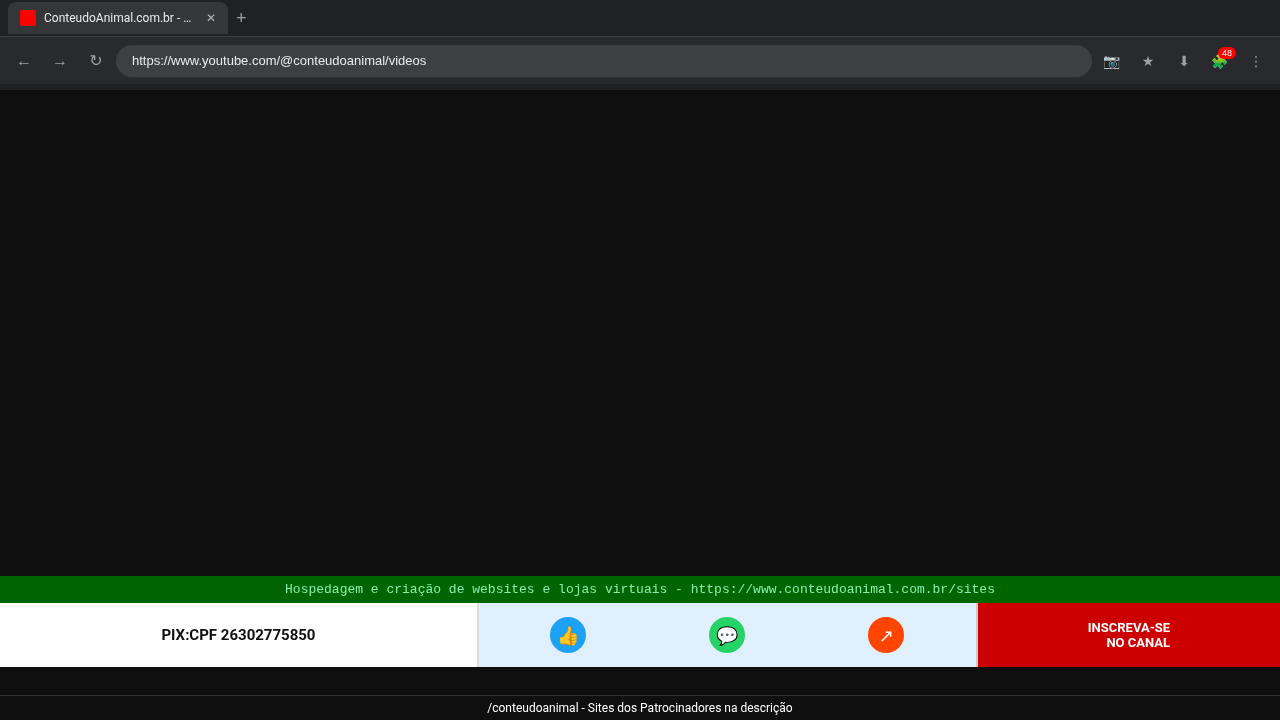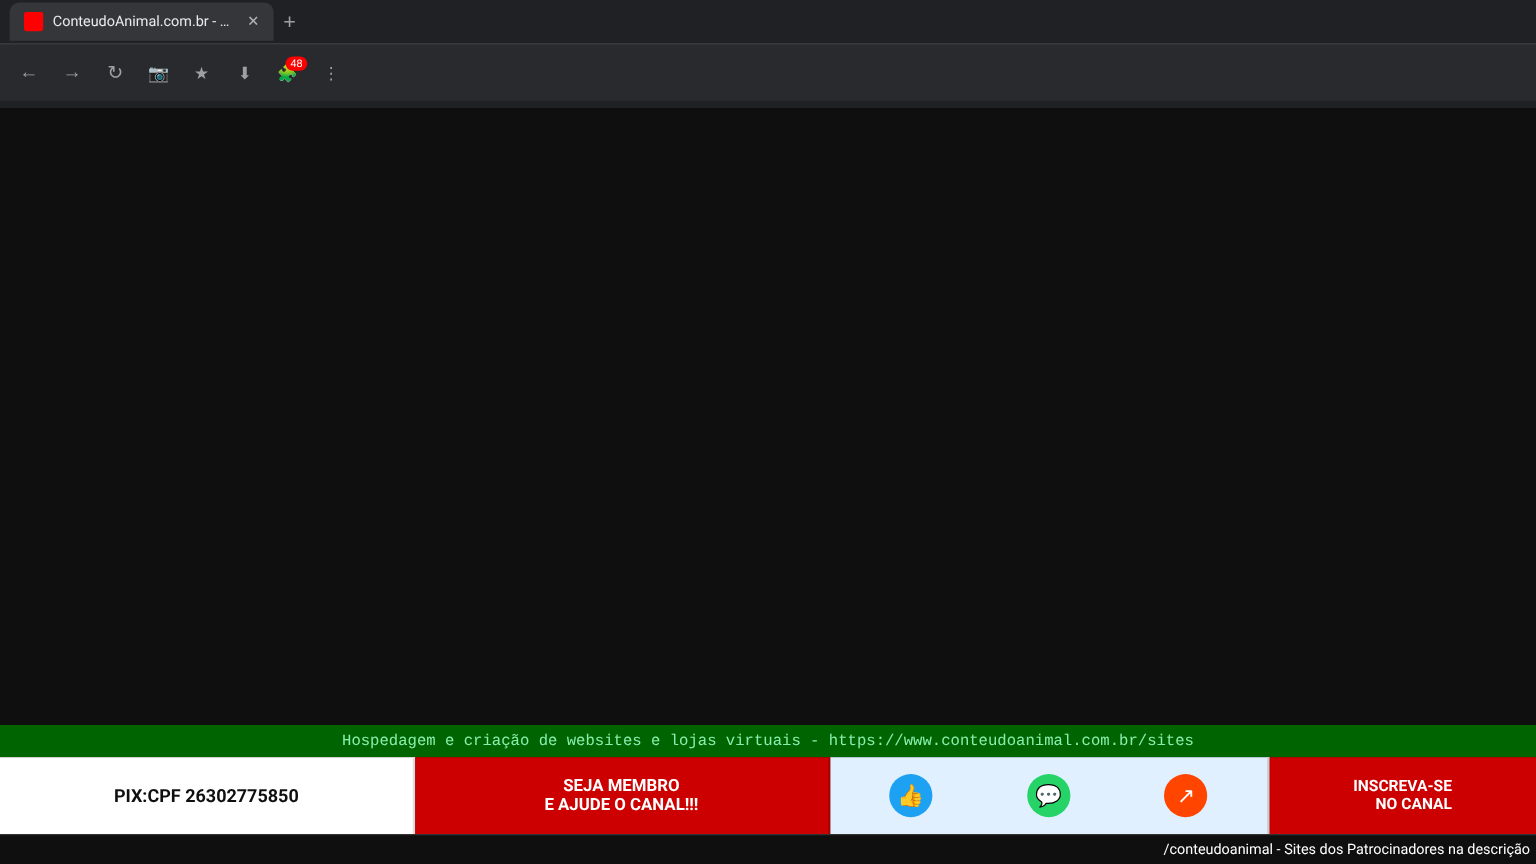--- a/index.html
+++ b/index.html
@@ -28,38 +28,39 @@
     .bottom-banner-green { background: #006400; color: #86efac; text-align: center; padding: 6px; font-size: 13px; font-weight: 500; font-family: Liberation Mono, monospace; }
     .bottom-banner-row { display: flex; height: 64px; }
     .banner-pix { background: #fff; color: #0f0f0f; display: flex; align-items: center; justify-content: center; flex: 1; font-size: 15px; font-weight: bold; border-right: 2px solid #ddd; }
     .banner-membro { background: #cc0000; color: #fff; display: flex; align-items: center; justify-content: center; flex: 1; font-size: 14px; font-weight: bold; text-align: center; border-right: 2px solid #aa0000; }
     .banner-icons { background: #e0f0ff; display: flex; align-items: center; justify-content: space-around; flex: 1; border-right: 2px solid #ccc; padding: 0 10px; }
     .banner-icon-circle { width: 36px; height: 36px; border-radius: 50%; display: flex; align-items: center; justify-content: center; font-size: 18px; cursor: pointer; }
     .icon-like { background: #1da1f2; color: #fff; }
     .icon-comment { background: #25d366; color: #fff; }
     .icon-share { background: #ff4500; color: #fff; }
     .banner-inscreva { background: #cc0000; color: #fff; display: flex; align-items: center; justify-content: center; font-size: 13px; font-weight: bold; flex: 0.6; text-align: center; padding: 0 8px; }
-    .bottom-banner-desc { background: #0f0f0f; color: #fff; text-align: right; padding: 5px; font-size: 12px; border-top: 1px solid #333; }
+    .bottom-banner-desc { background: #0f0f0f; color: #fff; text-align: center; padding: 5px; font-size: 12px; border-top: 1px solid #333; margin-top: 28px; }
   </style>
 </head>
 <body>
 
 <div class="browser-chrome">
   <div class="tab-bar">
     <div class="tab">
       <div class="tab-favicon"></div>
       <span class="tab-title">ConteudoAnimal.com.br - You</span>
       <span class="tab-close">✕</span>
     </div>
     <button class="tab-new">+</button>
   </div>
   <div class="nav-bar">
     <button class="nav-btn">←</button>
     <button class="nav-btn">→</button>
     <button class="nav-btn">↻</button>
+    <input class="address-bar" type="text" value="https://www.youtube.com/@conteudoanimal/videos" style="">
     <div class="nav-icons">
       <button class="nav-icon-btn">📷</button>
       <button class="nav-icon-btn">★</button>
       <button class="nav-icon-btn">⬇</button>
       <button class="nav-icon-btn" style="position:relative;">
         🧩
         <span class="badge">48</span>
       </button>
       <button class="nav-icon-btn">⋮</button>
     </div>
@@ -67,24 +68,20 @@
 </div>
 
 <div class="yt-app">
   
 </div>
 
 <div class="bottom-banner">
   <div class="bottom-banner-green">Hospedagem e criação de websites e lojas virtuais - https://www.conteudoanimal.com.br/sites</div>
   <div class="bottom-banner-row">
     <div class="banner-pix">PIX:CPF 26302775850</div>
-    <div class="banner-membro">
-      <span style="white-space:pre-line; text-align:center;">SEJA MEMBRO
-E AJUDE O CANAL!!!</span>
-    </div>
     <div class="banner-icons">
       <div class="banner-icon-circle icon-like">👍</div>
       <div class="banner-icon-circle icon-comment">💬</div>
       <div class="banner-icon-circle icon-share">↗</div>
     </div>
     <div class="banner-inscreva">
       <span style="white-space:pre-line; text-align:right;">INSCREVA-SE
 NO CANAL</span>
     </div>
   </div>

